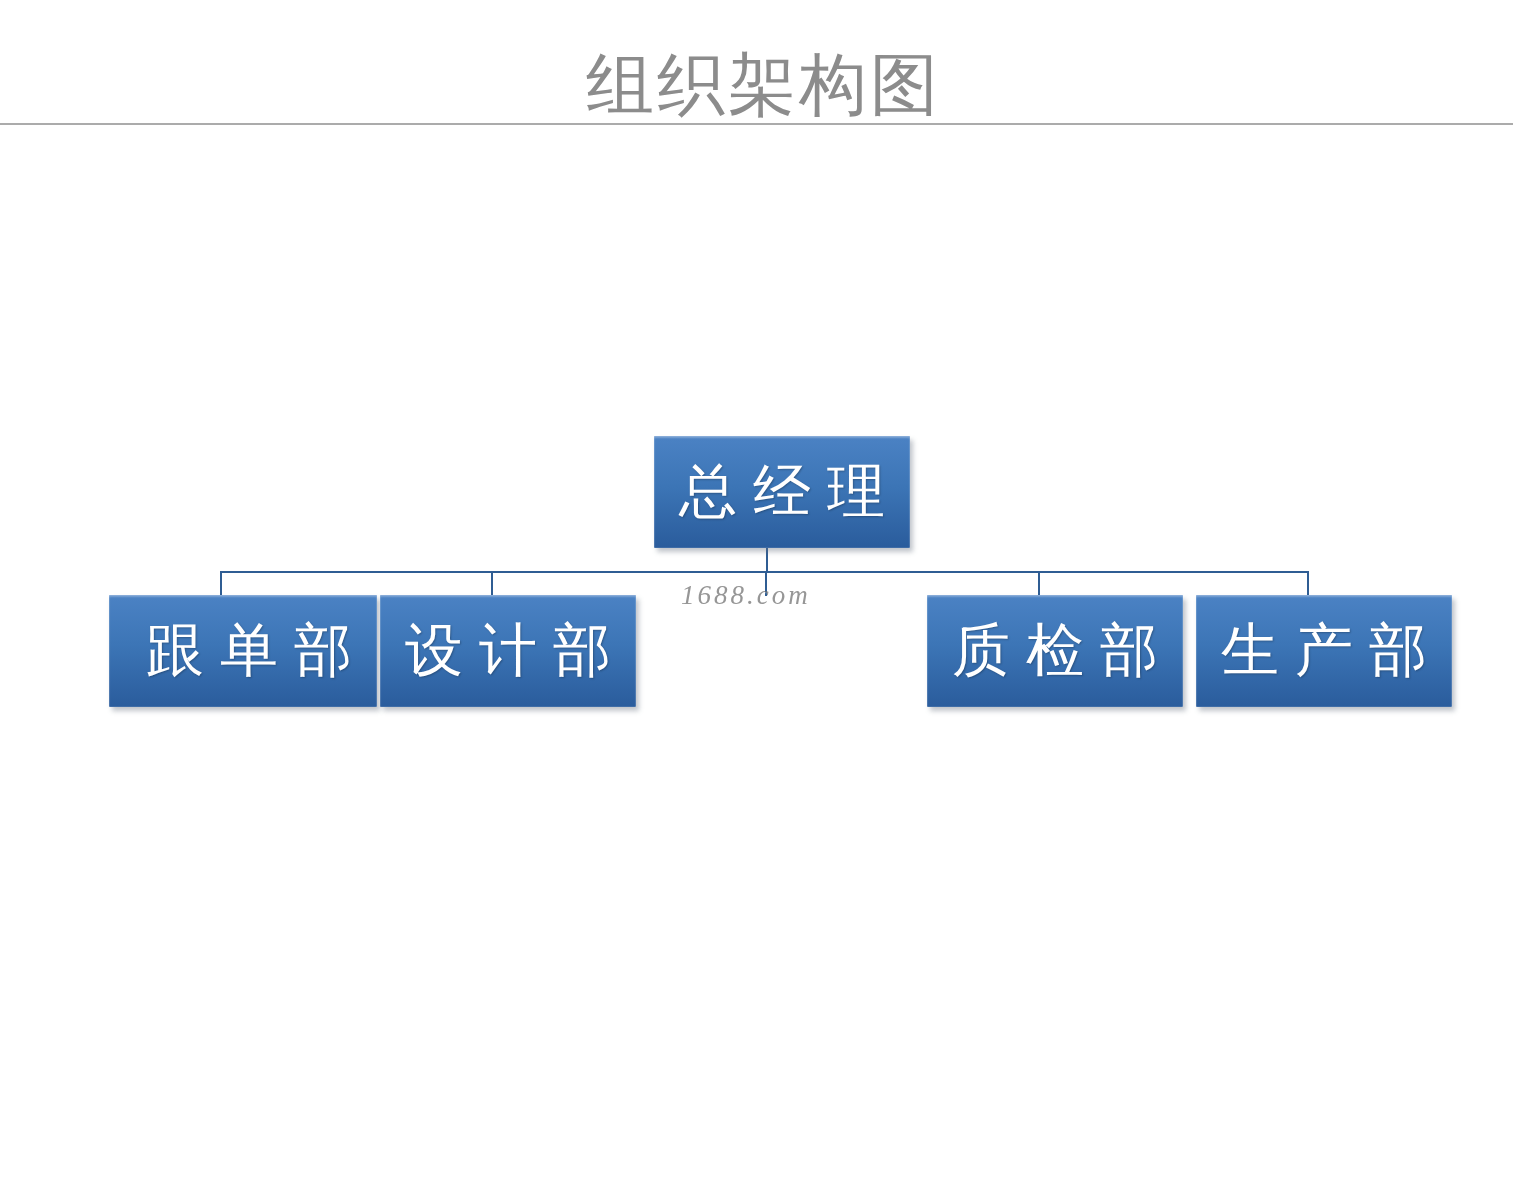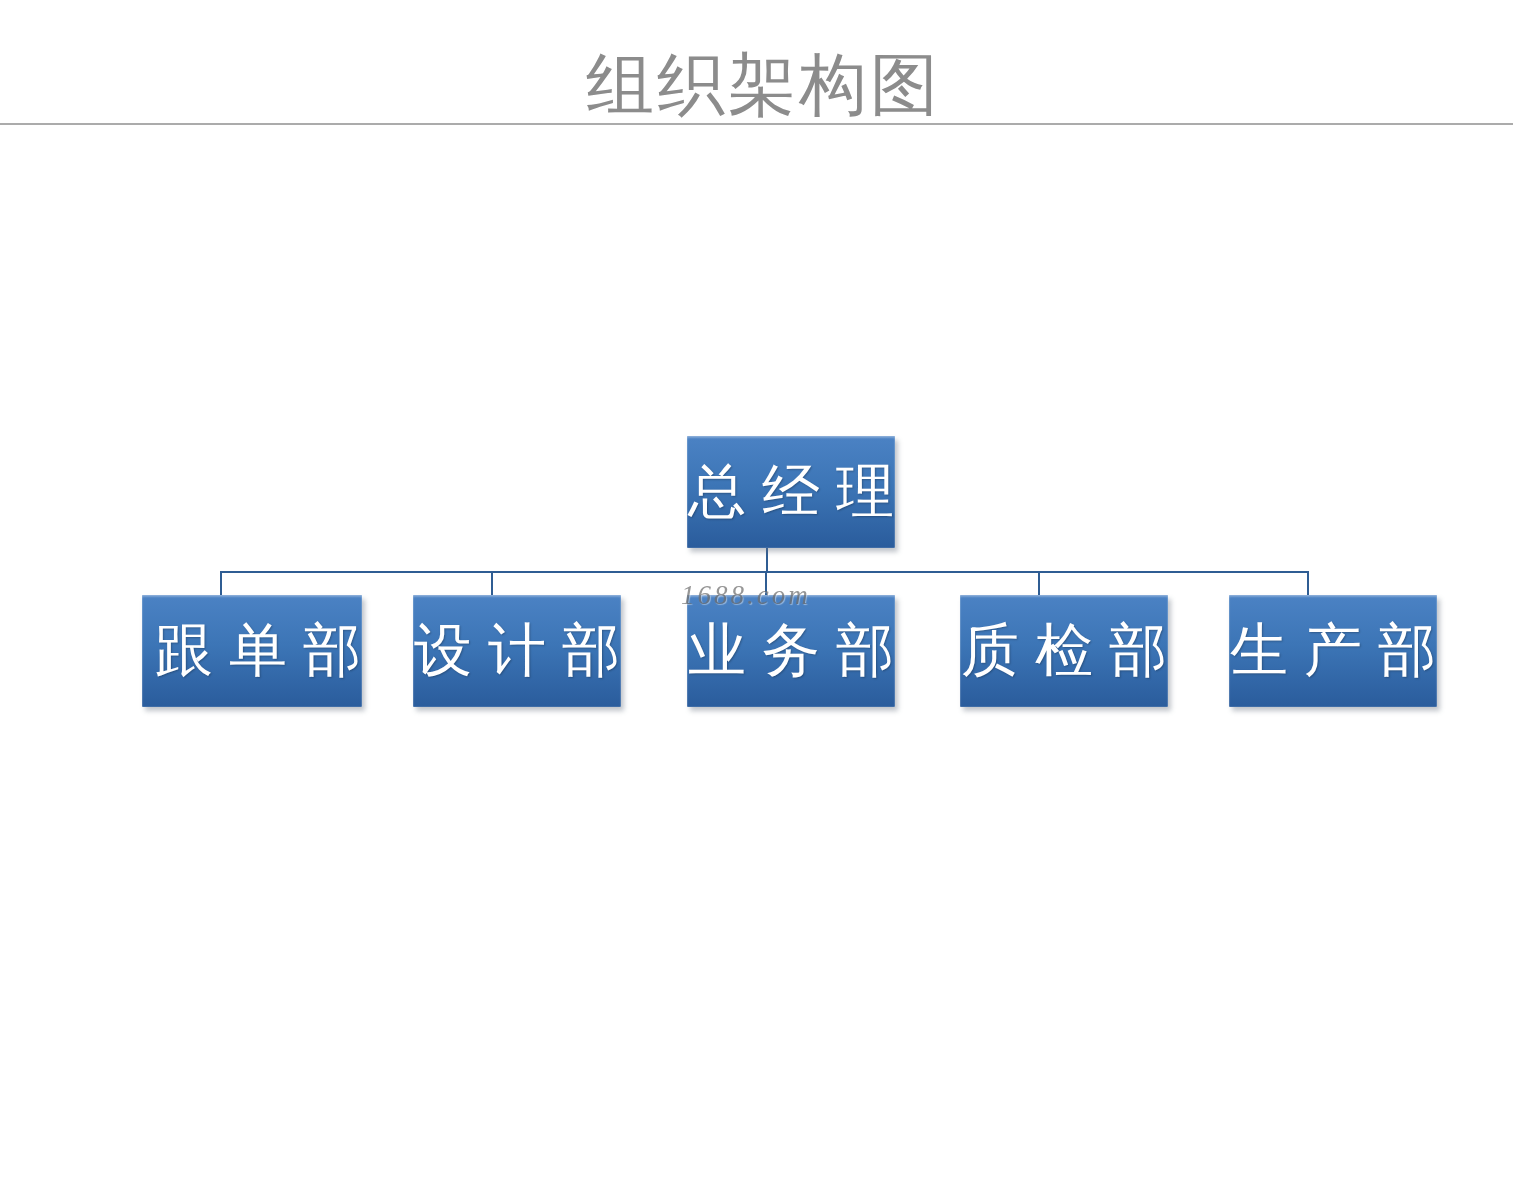--- a/index.html
+++ b/index.html
@@ -34,27 +34,27 @@
   }
   .divider{
     position:absolute;
     top:123px;left:0;
     width:100%;height:2px;
     background:var(--divider-color);
   }
   .chart{position:absolute;inset:0;}
   .node{
     position:absolute;
-    width:208px;height:112px;
+    width:256px;height:112px;
     background:linear-gradient(180deg,var(--node-top) 0%,var(--node-mid) 45%,var(--node-bottom) 100%);
     border-radius:1px;
     box-shadow:3px 4px 5px rgba(100,110,125,0.40),
                inset 0 2px 2px rgba(255,255,255,0.28),
                inset 0 0 0 1px rgba(255,255,255,0.10);
-    display:flex;align-items:center;justify-content:center;margin-left:33px;
+    display:flex;align-items:center;justify-content:center;
   }
   .node-label{
     color:var(--node-text);
     font-size:58px;
     letter-spacing:16px;
     padding-left:16px;
     white-space:nowrap;
     text-shadow:1px 1px 2px rgba(0,0,0,0.25);
   }
   .connector{position:absolute;background:var(--connector);}
@@ -105,23 +105,20 @@
     <div class="node root-node">
       <span class="node-label">总经理</span>
     </div>
 
     <div class="node child-1">
       <span class="node-label">跟单部</span>
     </div>
     <div class="node child-2">
       <span class="node-label">设计部</span>
     </div>
-    <div class="node child-3">
-      <span class="node-label">业务部</span>
-    </div>
     <div class="node child-4">
       <span class="node-label">质检部</span>
     </div>
     <div class="node child-5">
       <span class="node-label">生产部</span>
     </div>
 
     <div class="watermark">1688.com</div>
 
   </div>

